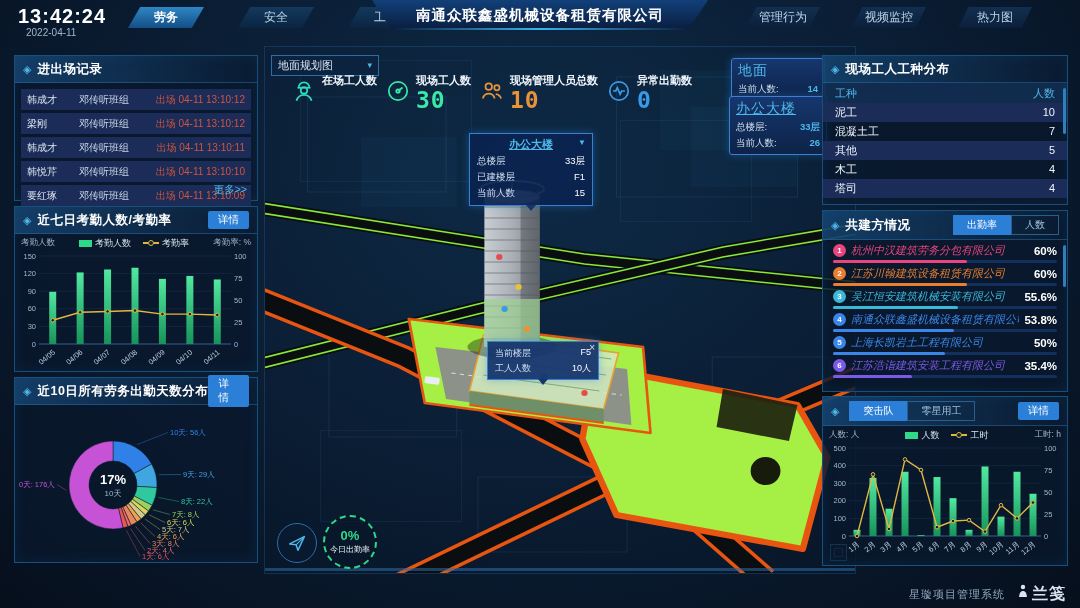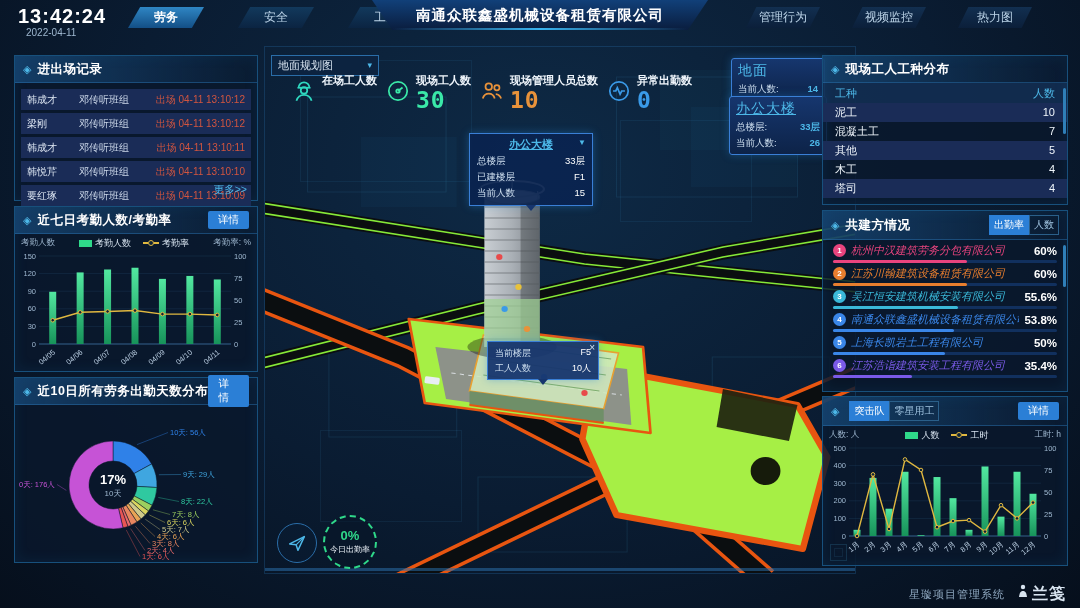--- a/index.html
+++ b/index.html
@@ -70,21 +70,21 @@
 
   
   .wt-head{display:flex;justify-content:space-between;padding:0 12px;height:20px;line-height:20px;
     color:#4db8e8;font-size:11px;background:rgba(24,60,105,.55);}
   .wt-row{display:flex;justify-content:space-between;padding:0 12px;height:19px;line-height:19px;font-size:11px;color:#f0f6fc;}
   .wt-row.alt{background:#1a2c57;}
   .vbar{position:absolute;right:1px;width:3px;background:#2f7fb8;border-radius:2px;cursor:pointer;}
 
   
   .pt-tabs{margin-left:auto;display:flex;}
-  .pt-tab{font-size:10px;padding:2px 4px;color:#9fc3e0;border:1px solid #2a5f8a;cursor:pointer;}
+  .pt-tab{font-size:10px;padding:2px 13px;color:#9fc3e0;border:1px solid #2a5f8a;cursor:pointer;}
   .pt-tab.active{background:#2b7fd6;color:#fff;border-color:#2b7fd6;}
   .pr{padding:3px 10px 0 10px;}
   .pr-top{display:flex;align-items:center;gap:5px;font-size:11px;}
   .pr-badge{width:13px;height:13px;border-radius:50%;color:#fff;font-size:8px;text-align:center;line-height:13px;font-weight:bold;flex:none;}
   .pr-name{flex:1;font-style:italic;white-space:nowrap;overflow:hidden;}
   .pr-val{color:#fff;font-weight:bold;font-size:11.5px;}
   .pr-bar{height:3px;background:#11305e;margin-top:2px;border-radius:2px;}
   .pr-fill{height:100%;border-radius:2px;}
 
   

